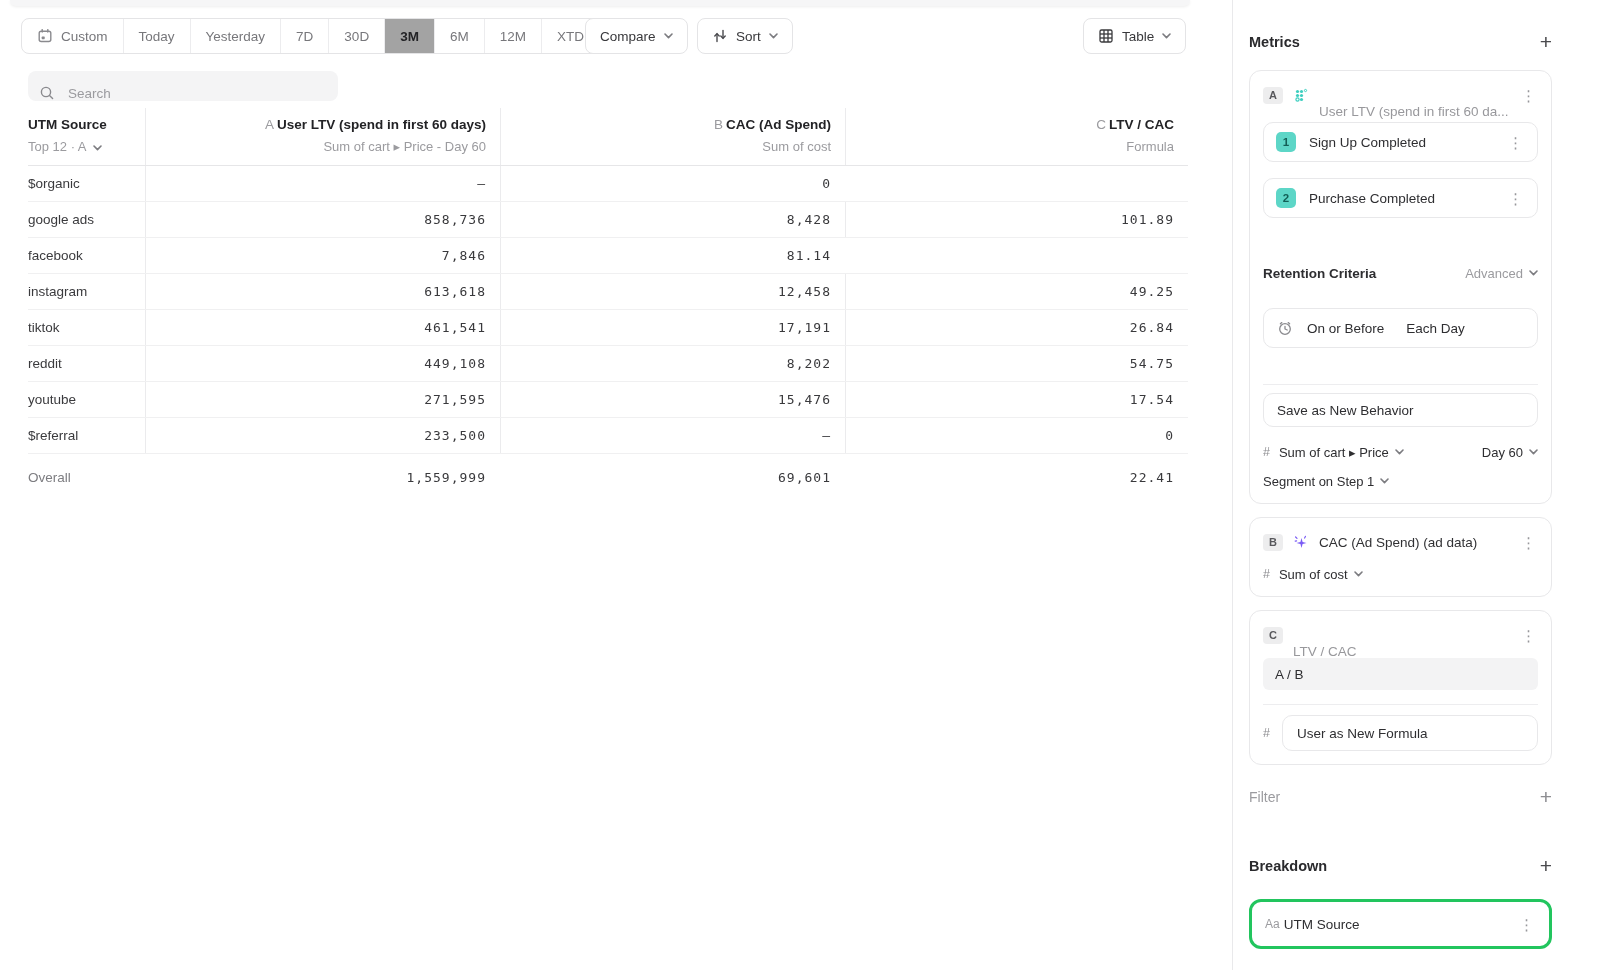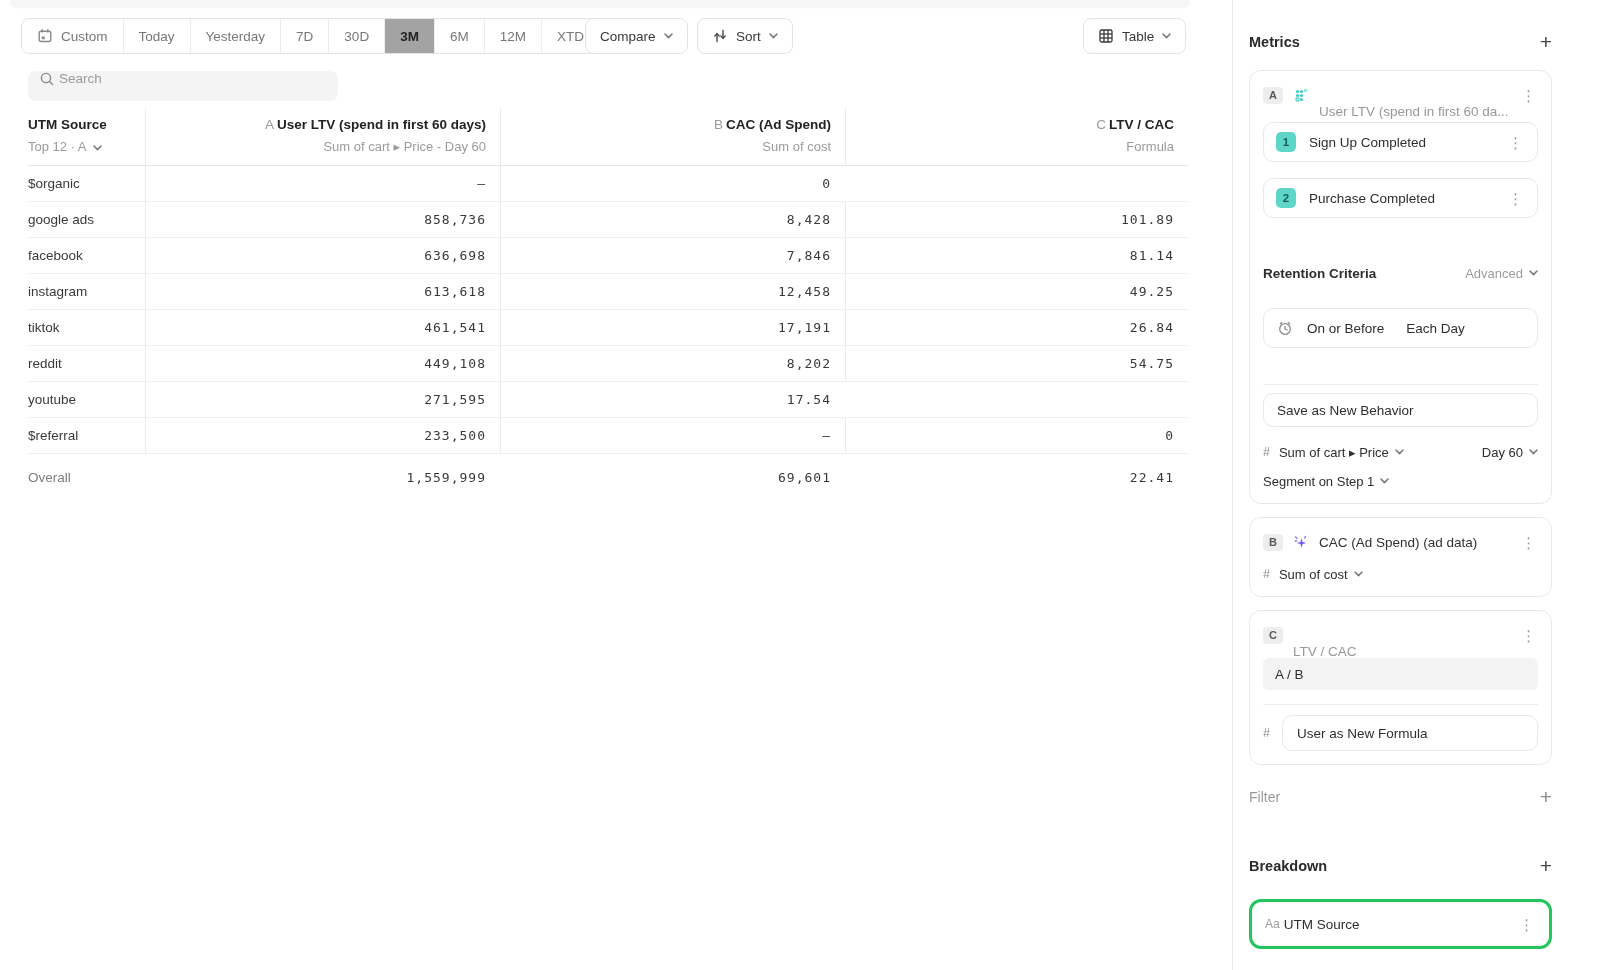--- a/index.html
+++ b/index.html
@@ -16,21 +16,21 @@
   .seg:last-child { border-right:none; }
   .seg.selected { background:#a3a3a3; color:#232326; font-weight:bold; }
   .btn { position:absolute; top:0; height:36px; display:inline-flex; align-items:center; gap:8px; padding:0 14px; border:1px solid #e4e4e6; border-radius:8px; background:#fff; font-size:13.5px; color:#38383b; cursor:pointer; }
   .btn-compare { left:585px; }
   .btn-sort { left:697px; }
   .btn-table { left:1083px; }
   .chev { width:9px; height:6px; flex:0 0 auto; }
   .chev polyline { fill:none; stroke:#7c7c80; stroke-width:1.6; stroke-linecap:round; stroke-linejoin:round; }
   .icon16 { width:16px; height:16px; flex:0 0 auto; }
 
-  .searchbox { position:absolute; left:28px; top:71px; width:310px; height:30px; background:#f4f4f5; border-radius:8px; display:flex; align-items:flex-start; gap:4px; padding:0 11px; }
+  .searchbox { position:absolute; left:28px; top:71px; width:310px; height:30px; background:#f4f4f5; border-radius:8px; display:flex; align-items:flex-end; gap:13px; padding:0 11px; }
   .searchbox input { border:none; outline:none; background:transparent; font-family:"Liberation Sans",sans-serif; font-size:13.5px; color:#3a3a3d; width:100%; }
   .searchbox input::placeholder { color:#9b9b9f; }
 
   
   .table { position:absolute; left:28px; top:108px; width:1160px; }
   .grid { display:grid; grid-template-columns:117px 355px 345px 343px; }
   .thead { border-bottom:1px solid #e6e6e8; }
   .th { padding:9px 14px 11px 0; }
   .th.colA,.th.colB,.th.colC { text-align:right; border-left:1px solid #ebebed; padding-right:14px; }
   .th-title { font-size:13.5px; font-weight:bold; color:#232326; white-space:nowrap; }
@@ -211,21 +211,20 @@
         <div class="td num">0</div>
       </div>
       <div class="grid trow">
         <div class="td">google ads</div>
         <div class="td num">858,736</div>
         <div class="td num">8,428</div>
         <div class="td num">101.89</div>
       </div>
       <div class="grid trow">
         <div class="td">facebook</div>
-        <div class="td num">636,698</div>
         <div class="td num">7,846</div>
         <div class="td num">81.14</div>
       </div>
       <div class="grid trow">
         <div class="td">instagram</div>
         <div class="td num">613,618</div>
         <div class="td num">12,458</div>
         <div class="td num">49.25</div>
       </div>
       <div class="grid trow">
@@ -236,20 +235,21 @@
       </div>
       <div class="grid trow">
         <div class="td">reddit</div>
         <div class="td num">449,108</div>
         <div class="td num">8,202</div>
         <div class="td num">54.75</div>
       </div>
       <div class="grid trow">
         <div class="td">youtube</div>
         <div class="td num">271,595</div>
+        <div class="td num">15,476</div>
         <div class="td num">17.54</div>
       </div>
       <div class="grid trow">
         <div class="td">$referral</div>
         <div class="td num">233,500</div>
         <div class="td num">–</div>
         <div class="td num">0</div>
       </div>
 
       <div class="grid overall-row">

